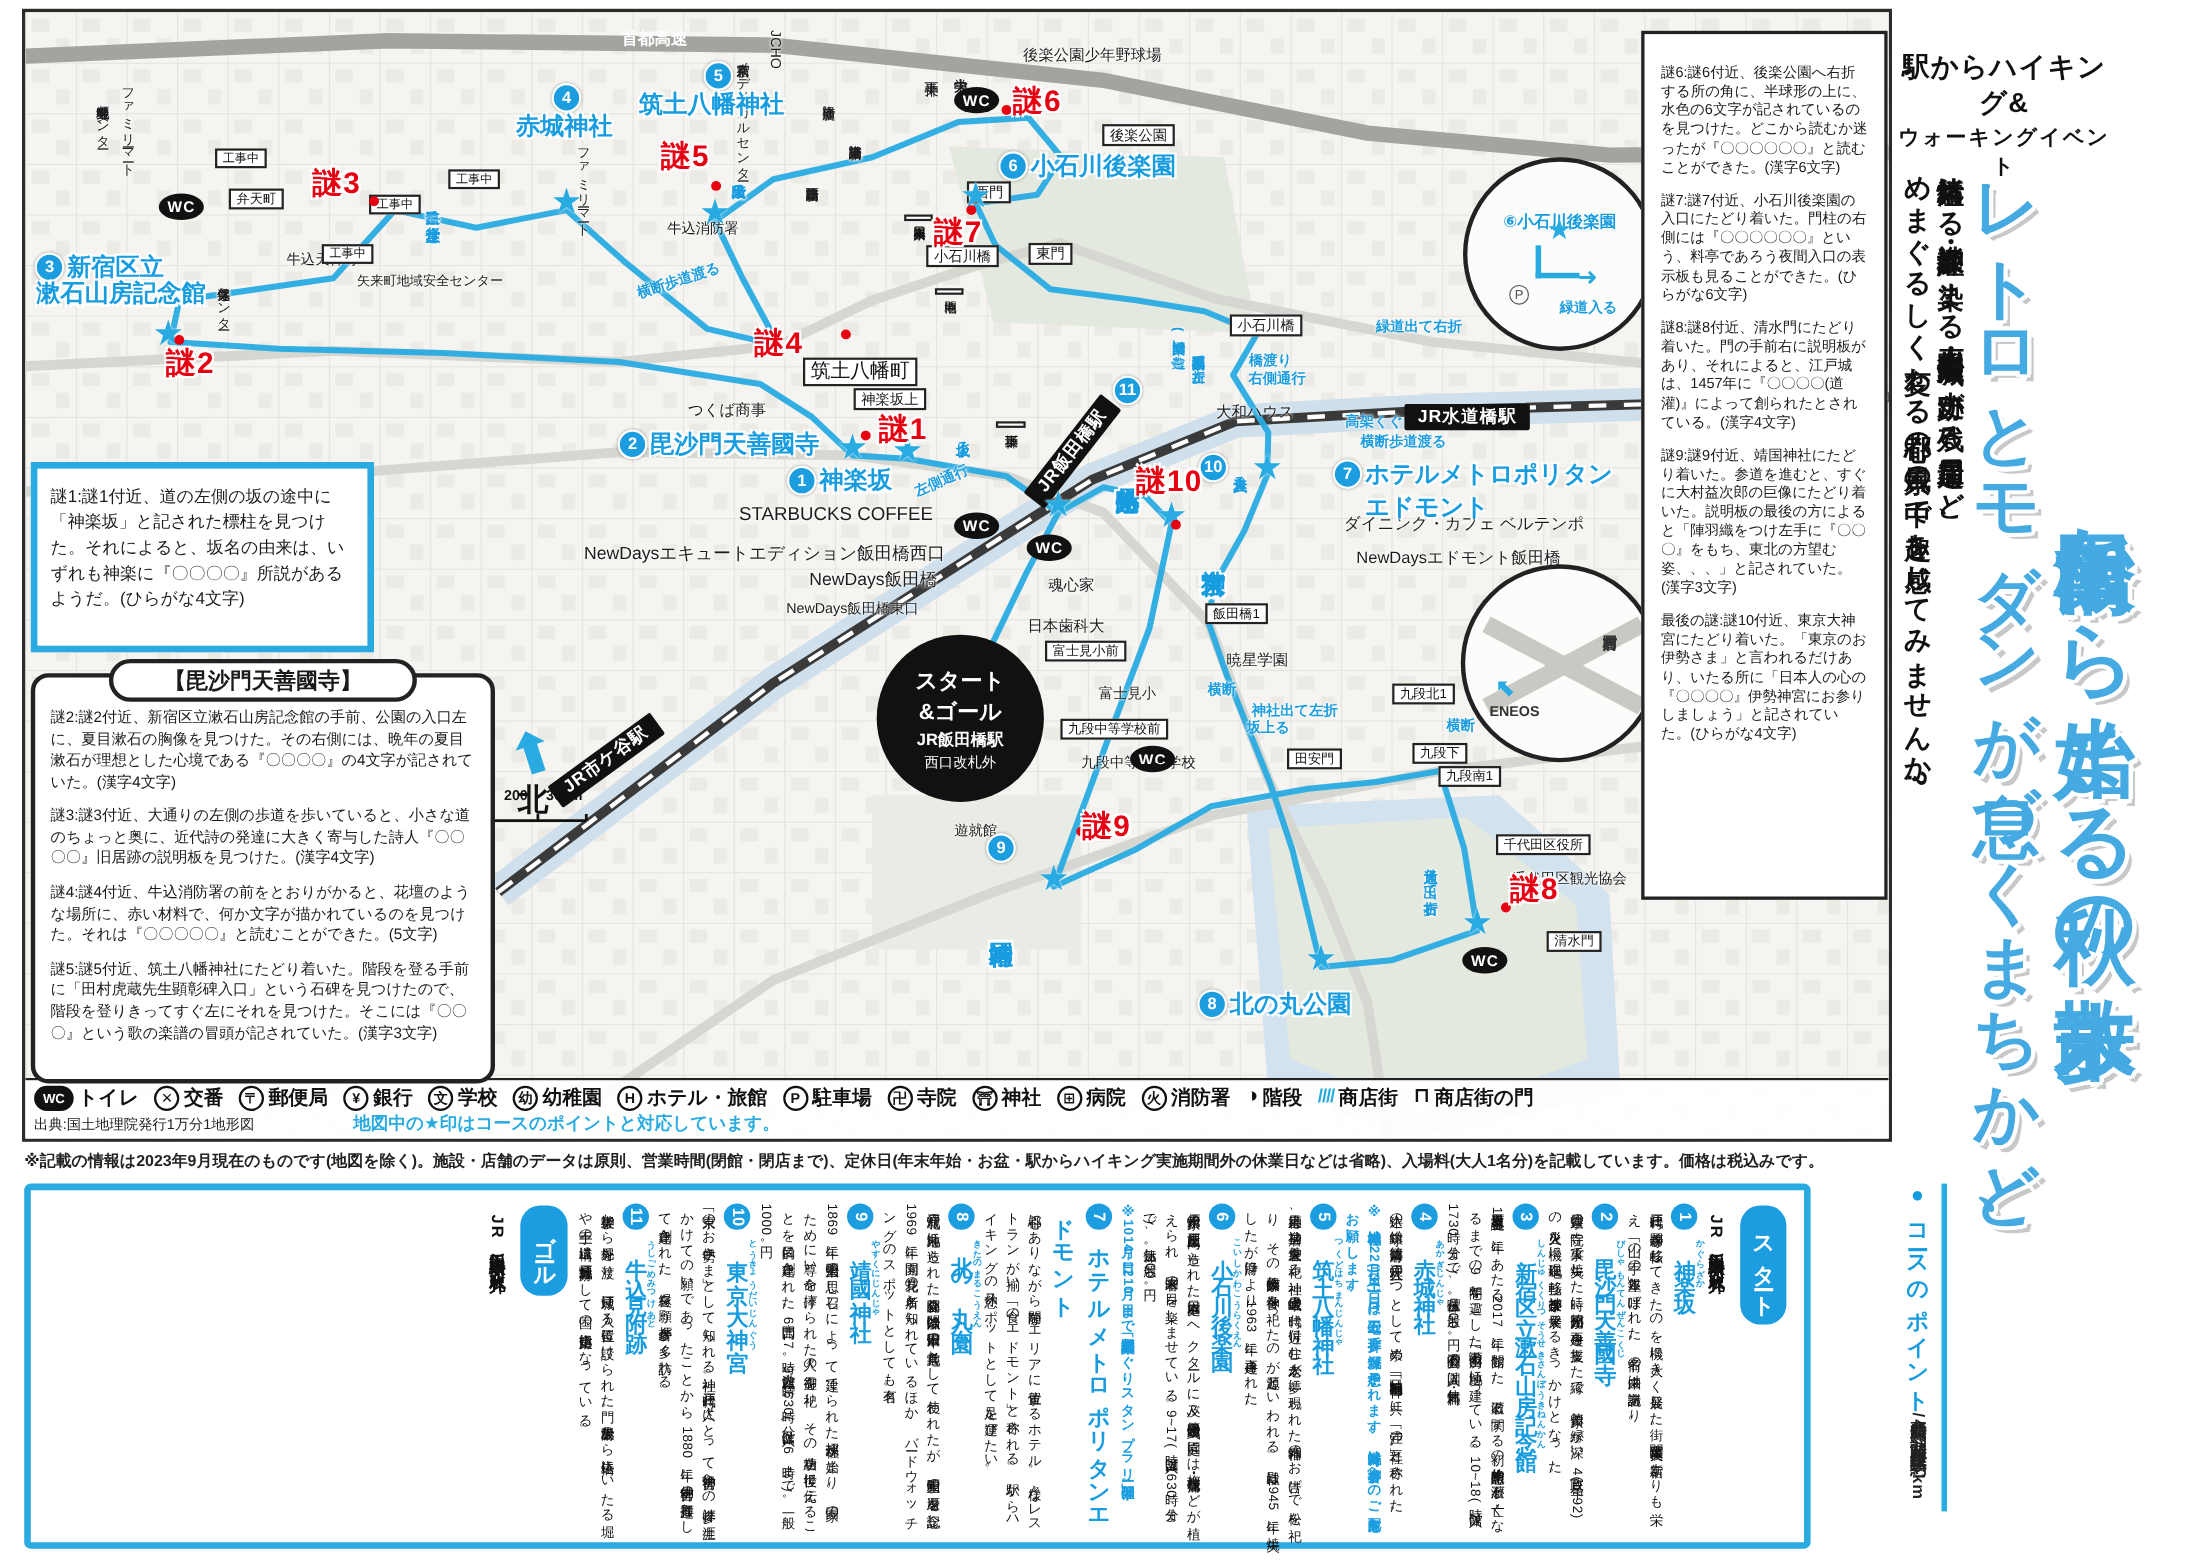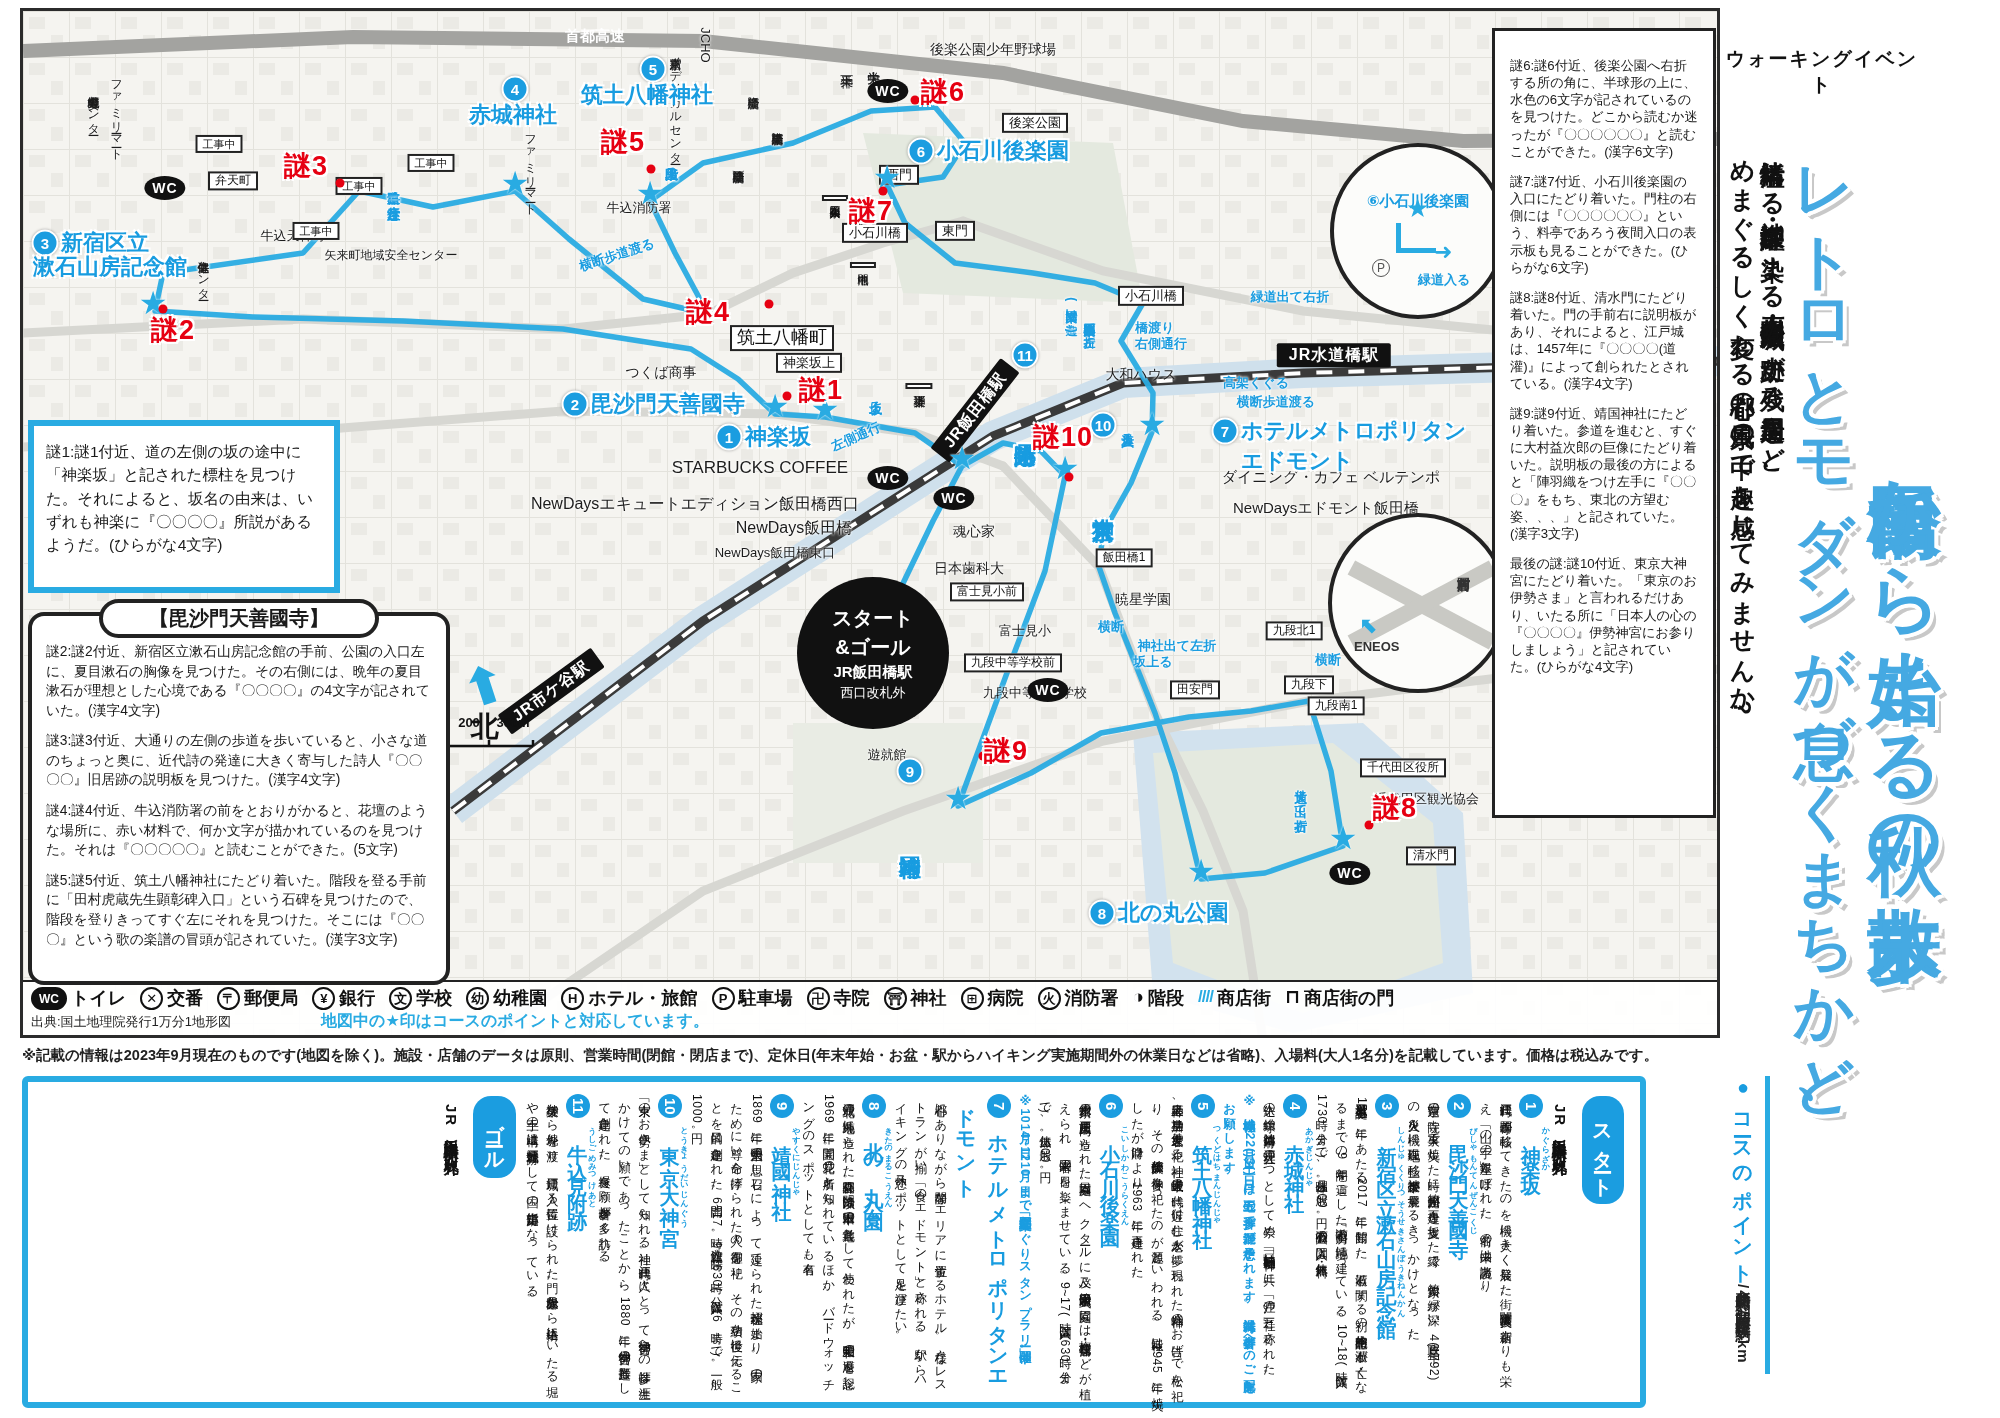--- a/index.html
+++ b/index.html
@@ -155,21 +155,21 @@
       <div class="ml plain v" style="left: 823px; top: 54px; font-size: 13px; transform: translate(-50%, -50%);">牛天神下</div>
       <div class="ml plain v" style="left: 850px; top: 50px; font-size: 13px; transform: translate(-50%, -50%);">中央大学</div>
       <div class="ml plain" style="left: 970px; top: 39px; font-size: 14px; transform: translate(-50%, -50%);">後楽公園少年野球場</div>
       <div class="ml box" style="left: 1012px; top: 112px; font-size: 13px; transform: translate(-50%, -50%);">後楽公園</div>
       <div class="ml box" style="left: 876px; top: 164px; font-size: 13px; transform: translate(-50%, -50%);">西門</div>
       <div class="ml box" style="left: 852px; top: 222px; font-size: 13px; transform: translate(-50%, -50%);">小石川橋</div>
       <div class="ml box" style="left: 932px; top: 220px; font-size: 13px; transform: translate(-50%, -50%);">東門</div>
       <div class="ml box v" style="left: 812px; top: 187px; font-size: 11px; transform: translate(-50%, -50%);">小石川後楽園入口</div>
       <div class="ml box v" style="left: 840px; top: 254px; font-size: 11px; transform: translate(-50%, -50%);">中間地点</div>
       <div class="ml box" style="left: 1128px; top: 285px; font-size: 13px; transform: translate(-50%, -50%);">小石川橋</div>
-      <div class="ml station" style="left: 1311px; top: 344px; font-size: 16px; transform: translate(-50%, -50%);">JR水道橋駅</div>
+      <div class="ml station" style="left: 1311px; top: 368px; font-size: 16px; transform: translate(-50%, -50%);">JR水道橋駅</div>
       <div class="ml station" style="left: 952px; top: 399px; font-size: 16px; transform: translate(-50%, -50%) rotate(-52deg);">JR飯田橋駅</div>
       <div class="ml station" style="left: 528px; top: 680px; font-size: 16px; transform: translate(-50%, -50%) rotate(-36deg);">JR市ケ谷駅</div>
       <div class="ml plain" style="left: 1118px; top: 364px; font-size: 14px; transform: translate(-50%, -50%);">大和ハウス</div>
       <div class="ml box v" style="left: 896px; top: 375px; font-size: 12px; transform: translate(-50%, -50%);">神楽坂下</div>
       <div class="ml box" style="left: 786px; top: 352px; font-size: 13px; transform: translate(-50%, -50%);">神楽坂上</div>
       <div class="ml box" style="left: 759px; top: 327px; font-size: 18px; transform: translate(-50%, -50%);">筑土八幡町</div>
       <div class="ml plain" style="left: 616px; top: 197px; font-size: 13px; transform: translate(-50%, -50%);">牛込消防署</div>
       <div class="ml plain" style="left: 638px; top: 362px; font-size: 14px; transform: translate(-50%, -50%);">つくば商事</div>
       <div class="ml plain" style="left: 737px; top: 457px; font-size: 17px; transform: translate(-50%, -50%);">STARBUCKS COFFEE</div>
       <div class="ml plain" style="left: 672px; top: 493px; font-size: 16px; transform: translate(-50%, -50%);">NewDaysエキュートエディション飯田橋西口</div>
@@ -410,18 +410,19 @@
 <div id="course-box">
   <div id="course-flow"><span class="badge">スタート</span><br><span class="stn">JR飯田橋駅 西口改札外</span><br><span class="pt-head"><span class="num">1</span><ruby>神楽坂<rt>かぐらざか</rt></ruby></span><br><span class="body">江戸時代に善國寺が移転してきたのを機に大きく発展した街。関東大震災後は新宿よりも栄え、「山の手の銀座」と呼ばれた。名前の由来は諸説あり。</span><br><span class="pt-head"><span class="num">2</span><ruby>毘沙門天善國寺<rt>びしゃもんてんぜんこくじ</rt></ruby></span><br><span class="body">日蓮宗の寺院。火事で焼失した時に徳川光圀が再建を支援した縁で、徳川家と縁が深い。寛政4年(1792)の火災を機に現在地に移転。神楽坂一帯が発展するきっかけとなった。</span><br><span class="pt-head"><span class="num">3</span><ruby>新宿区立漱石山房記念館<rt>しんじゅくくりつそうせきさんぼうきねんかん</rt></ruby></span><br><span class="body">夏目漱石生誕150年にあたる2017年に開館した、漱石に関する初の本格的記念館。漱石が亡くなるまでの9年間を過ごした「漱石山房」の跡地に建っている。10~18時(入館は17時30分まで)、月曜休。一般500円。漱石公園の入園は無休・無料。</span><br><span class="pt-head"><span class="num">4</span><ruby>赤城神社<rt>あかぎじんじゃ</rt></ruby></span><br><span class="body">牛込の総鎮守。徳川幕府は江戸大社の一つとして崇め、「日枝神社」「神田明神」と共に、「江戸の三社」と称された。</span><br><span class="note">※赤城神社は12月2日(土)・3日(日)は七五三の参拝で混雑が予想されます。混雑時は参拝者へのご配慮をお願いします。</span><br><span class="pt-head"><span class="num">5</span><ruby>筑土八幡神社<rt>つくどはちまんじんじゃ</rt></ruby></span><br><span class="body">応神天皇、神功皇后、仲哀天皇を祀る神社。嵯峨天皇の時代、付近に住む老人が夢に現われた八幡神のお告げで松を祀り、その後伝教大師が神像を祀ったのが起源といわれる。社殿は1945年に焼失したが浄財により1963年に再建された。</span><br><span class="pt-head"><span class="num">6</span><ruby>小石川後楽園<rt>こいしかわこうらくえん</rt></ruby></span><br><span class="body">水戸徳川家の江戸上屋敷内に造られた日本庭園。7ヘクタールに及ぶ築山泉水回遊式の庭園には梅・桜・花菖蒲などが植えられ、来園者の目を楽しませている。9~17時(入園は16時30分まで)、無休。一般300円。</span><br><span class="note">※10月14日~12月10日まで都立庭園「紅葉めぐりスタンプラリー」開催中。</span><br><span class="pt-head"><span class="num">7</span>ホテルメトロポリタンエドモント</span><br><span class="body">都心にありながら閑静なエリアに位置するホテル。様々なレストランが揃い、「食のエドモント」と称される。駅からハイキングの休憩スポットとして足を運びたい。</span><br><span class="pt-head"><span class="num">8</span><ruby>北の丸公園<rt>きたのまるこうえん</rt></ruby></span><br><span class="body">江戸城北の丸跡地に造られた森林公園。明治以降は旧日本軍の兵営地として使われたが、昭和天皇の還暦を記念し1969年に開園。花見の名所と知られているほか、バードウォッチングのスポットとしても有名。</span><br><span class="pt-head"><span class="num">9</span><ruby>靖國神社<rt>やすくにじんじゃ</rt></ruby></span><br><span class="body">1869年に明治天皇の思し召しによって建てられた招魂社が始まり。国家のために尊い命を捧げられた人々の御霊を祀り、その功績を後世に伝えることを目的に創建された。開門6~17時。遊就館9時~16時30分(入館は16時まで)。一般1000円。</span><br><span class="pt-head"><span class="num">10</span><ruby>東京大神宮<rt>とうきょうだいじんぐう</rt></ruby></span><br><span class="body">「東京のお伊勢さま」として知られる神社。江戸時代、人々にとって伊勢神宮への参拝は生涯かけての願いであったことから、1880年に伊勢神宮の遥拝殿として創建された。良縁を願う参拝者が多く訪れる。</span><br><span class="pt-head"><span class="num">11</span><ruby>牛込見附跡<rt>うしごめみつけあと</rt></ruby></span><br><span class="body">神楽坂から外堀を渡り、江戸城に入る位置に設けられた門。赤坂見附から牛込橋にいたる堀や土手の遺構は「江戸城外堀跡」として国の指定史跡になっている。</span><br><span class="badge">ゴール</span><br><span class="stn">JR飯田橋駅 西口改札外</span></div>
 </div>
 <div id="course-head">
   <span class="h">●コースのポイント</span>
   <span class="d">所要時間/約4時間</span>
   <span class="d">歩行距離/約9.5km</span>
 </div>
 
 <div id="logo">
+  <div class="l1">駅からハイキング&amp;</div>
   <div class="l2">ウォーキングイベント</div>
 </div>
 <div id="title-lead" class="vtitle">レトロとモダンが息づくまちかど、</div>
 <div id="title-main" class="vtitle">飯田橋から始まる秋の末散歩</div>
 <div id="subtitle1" class="vsub">情緒溢れる神楽坂・深紅に染まる小石川後楽園・旧江戸城の史跡が残る皇居周辺など、</div>
 <div id="subtitle2" class="vsub">めまぐるしく変わる都心の風景の中で趣を感じてみませんか?</div>
 
 </body></html>

